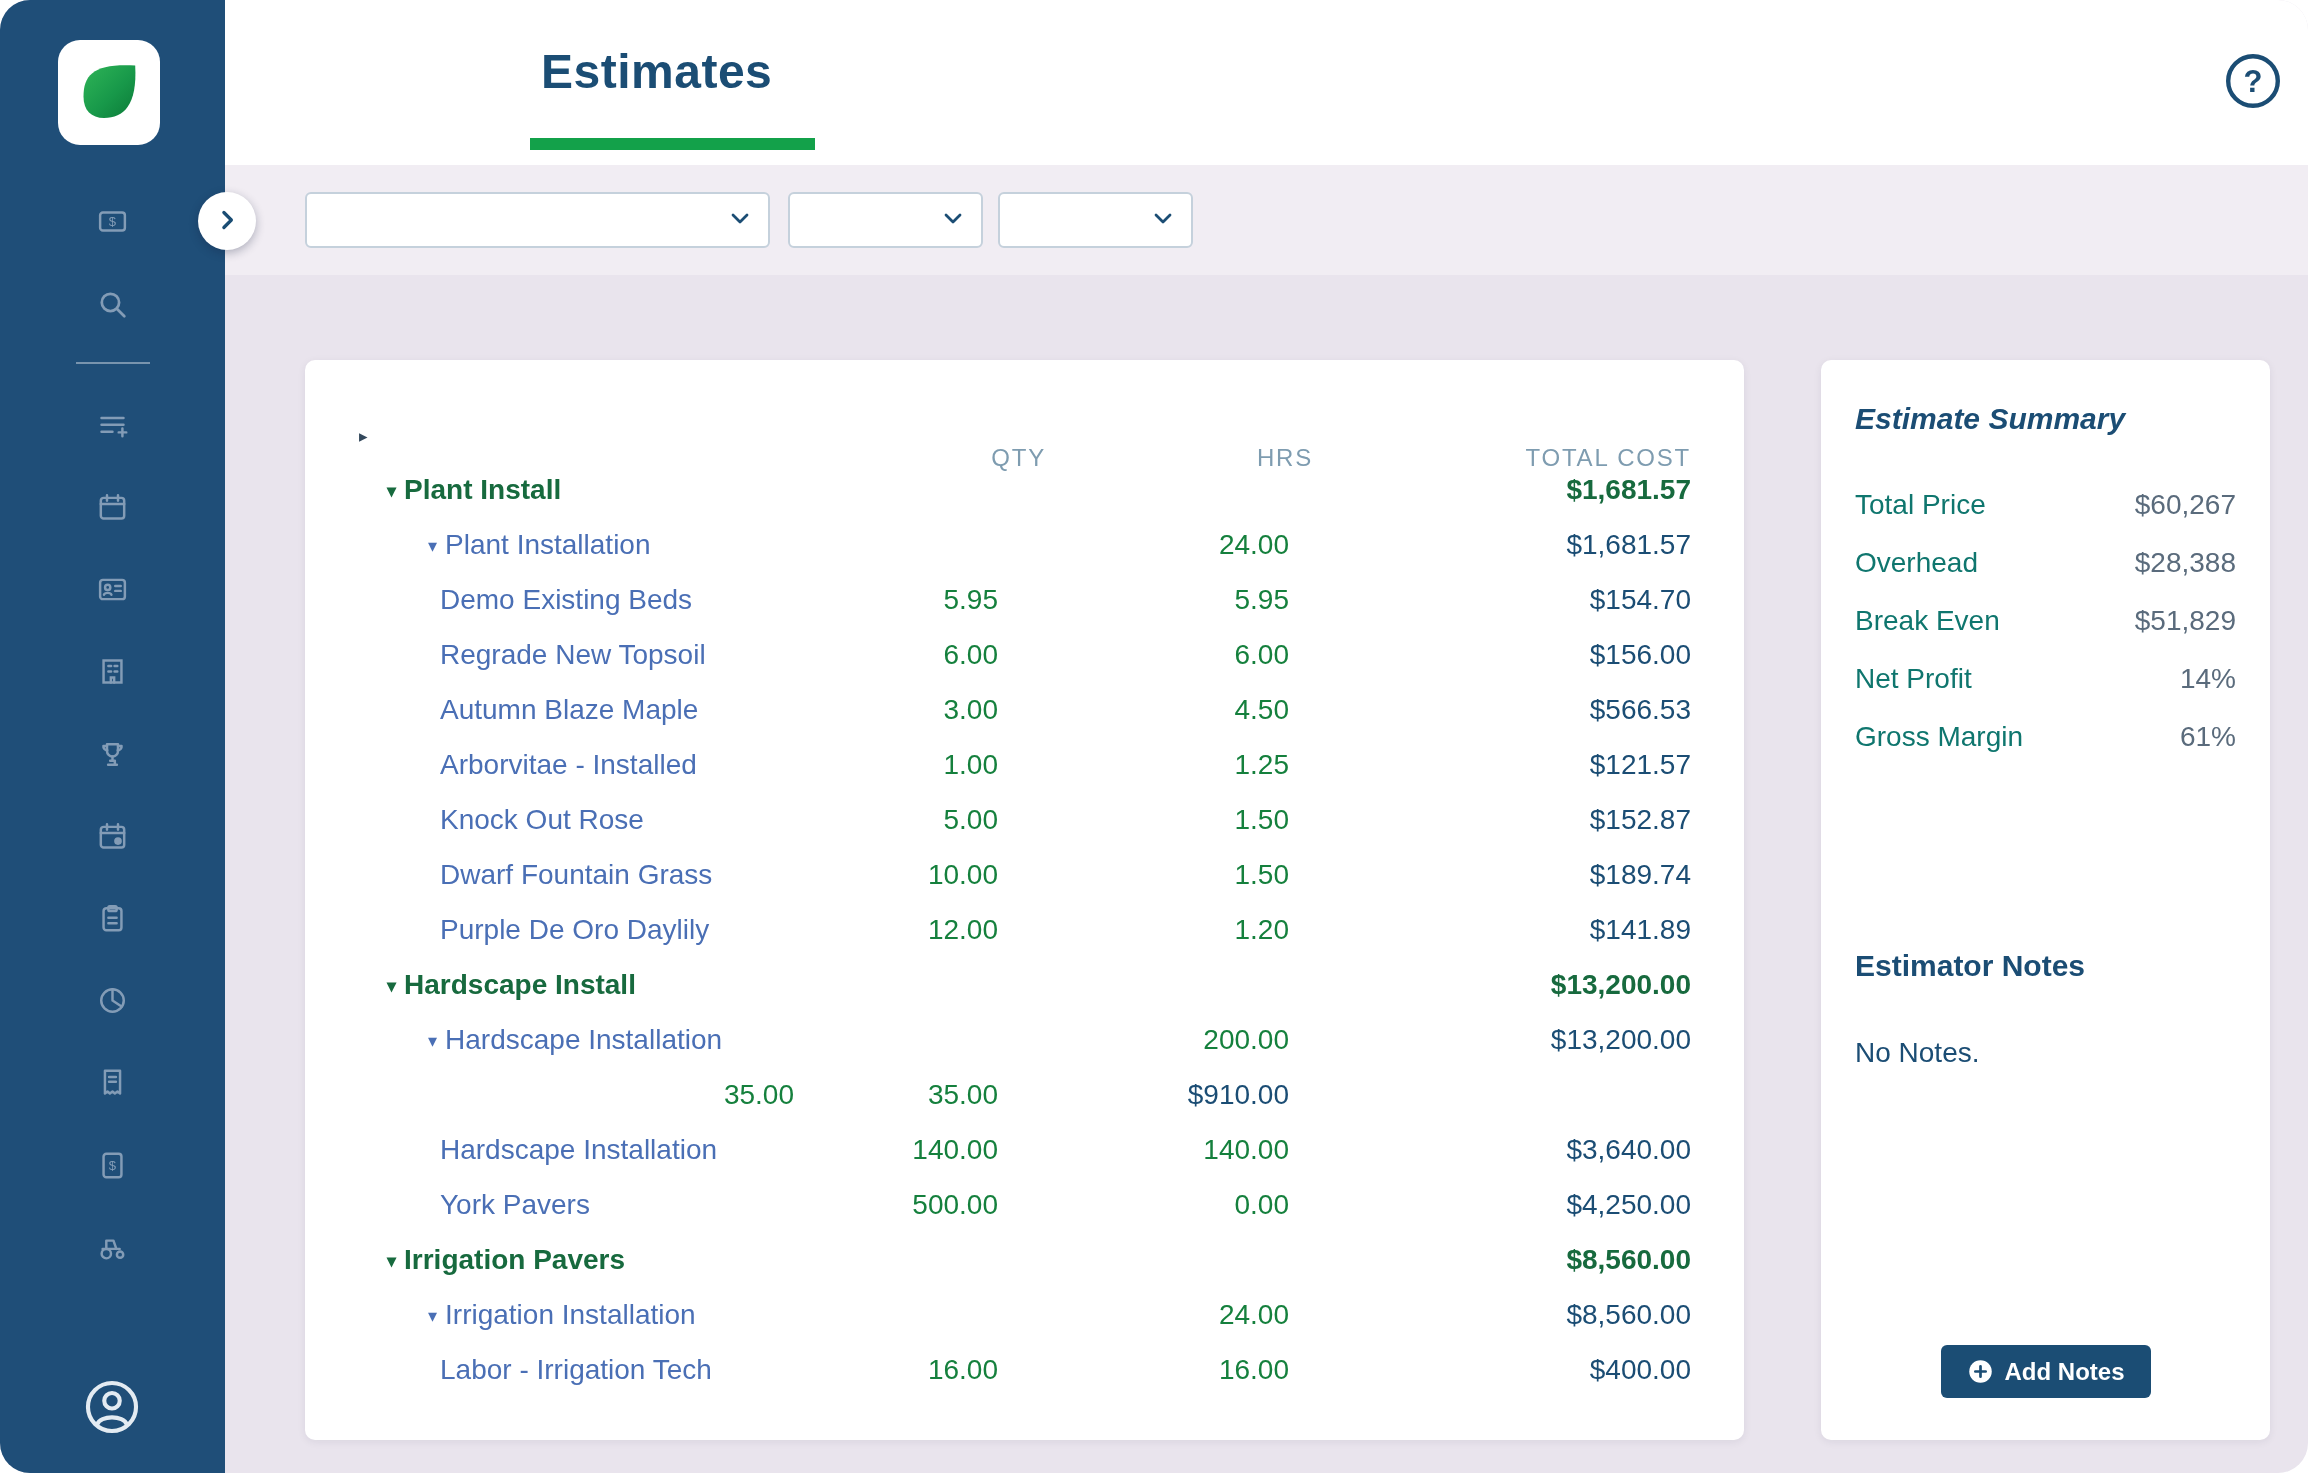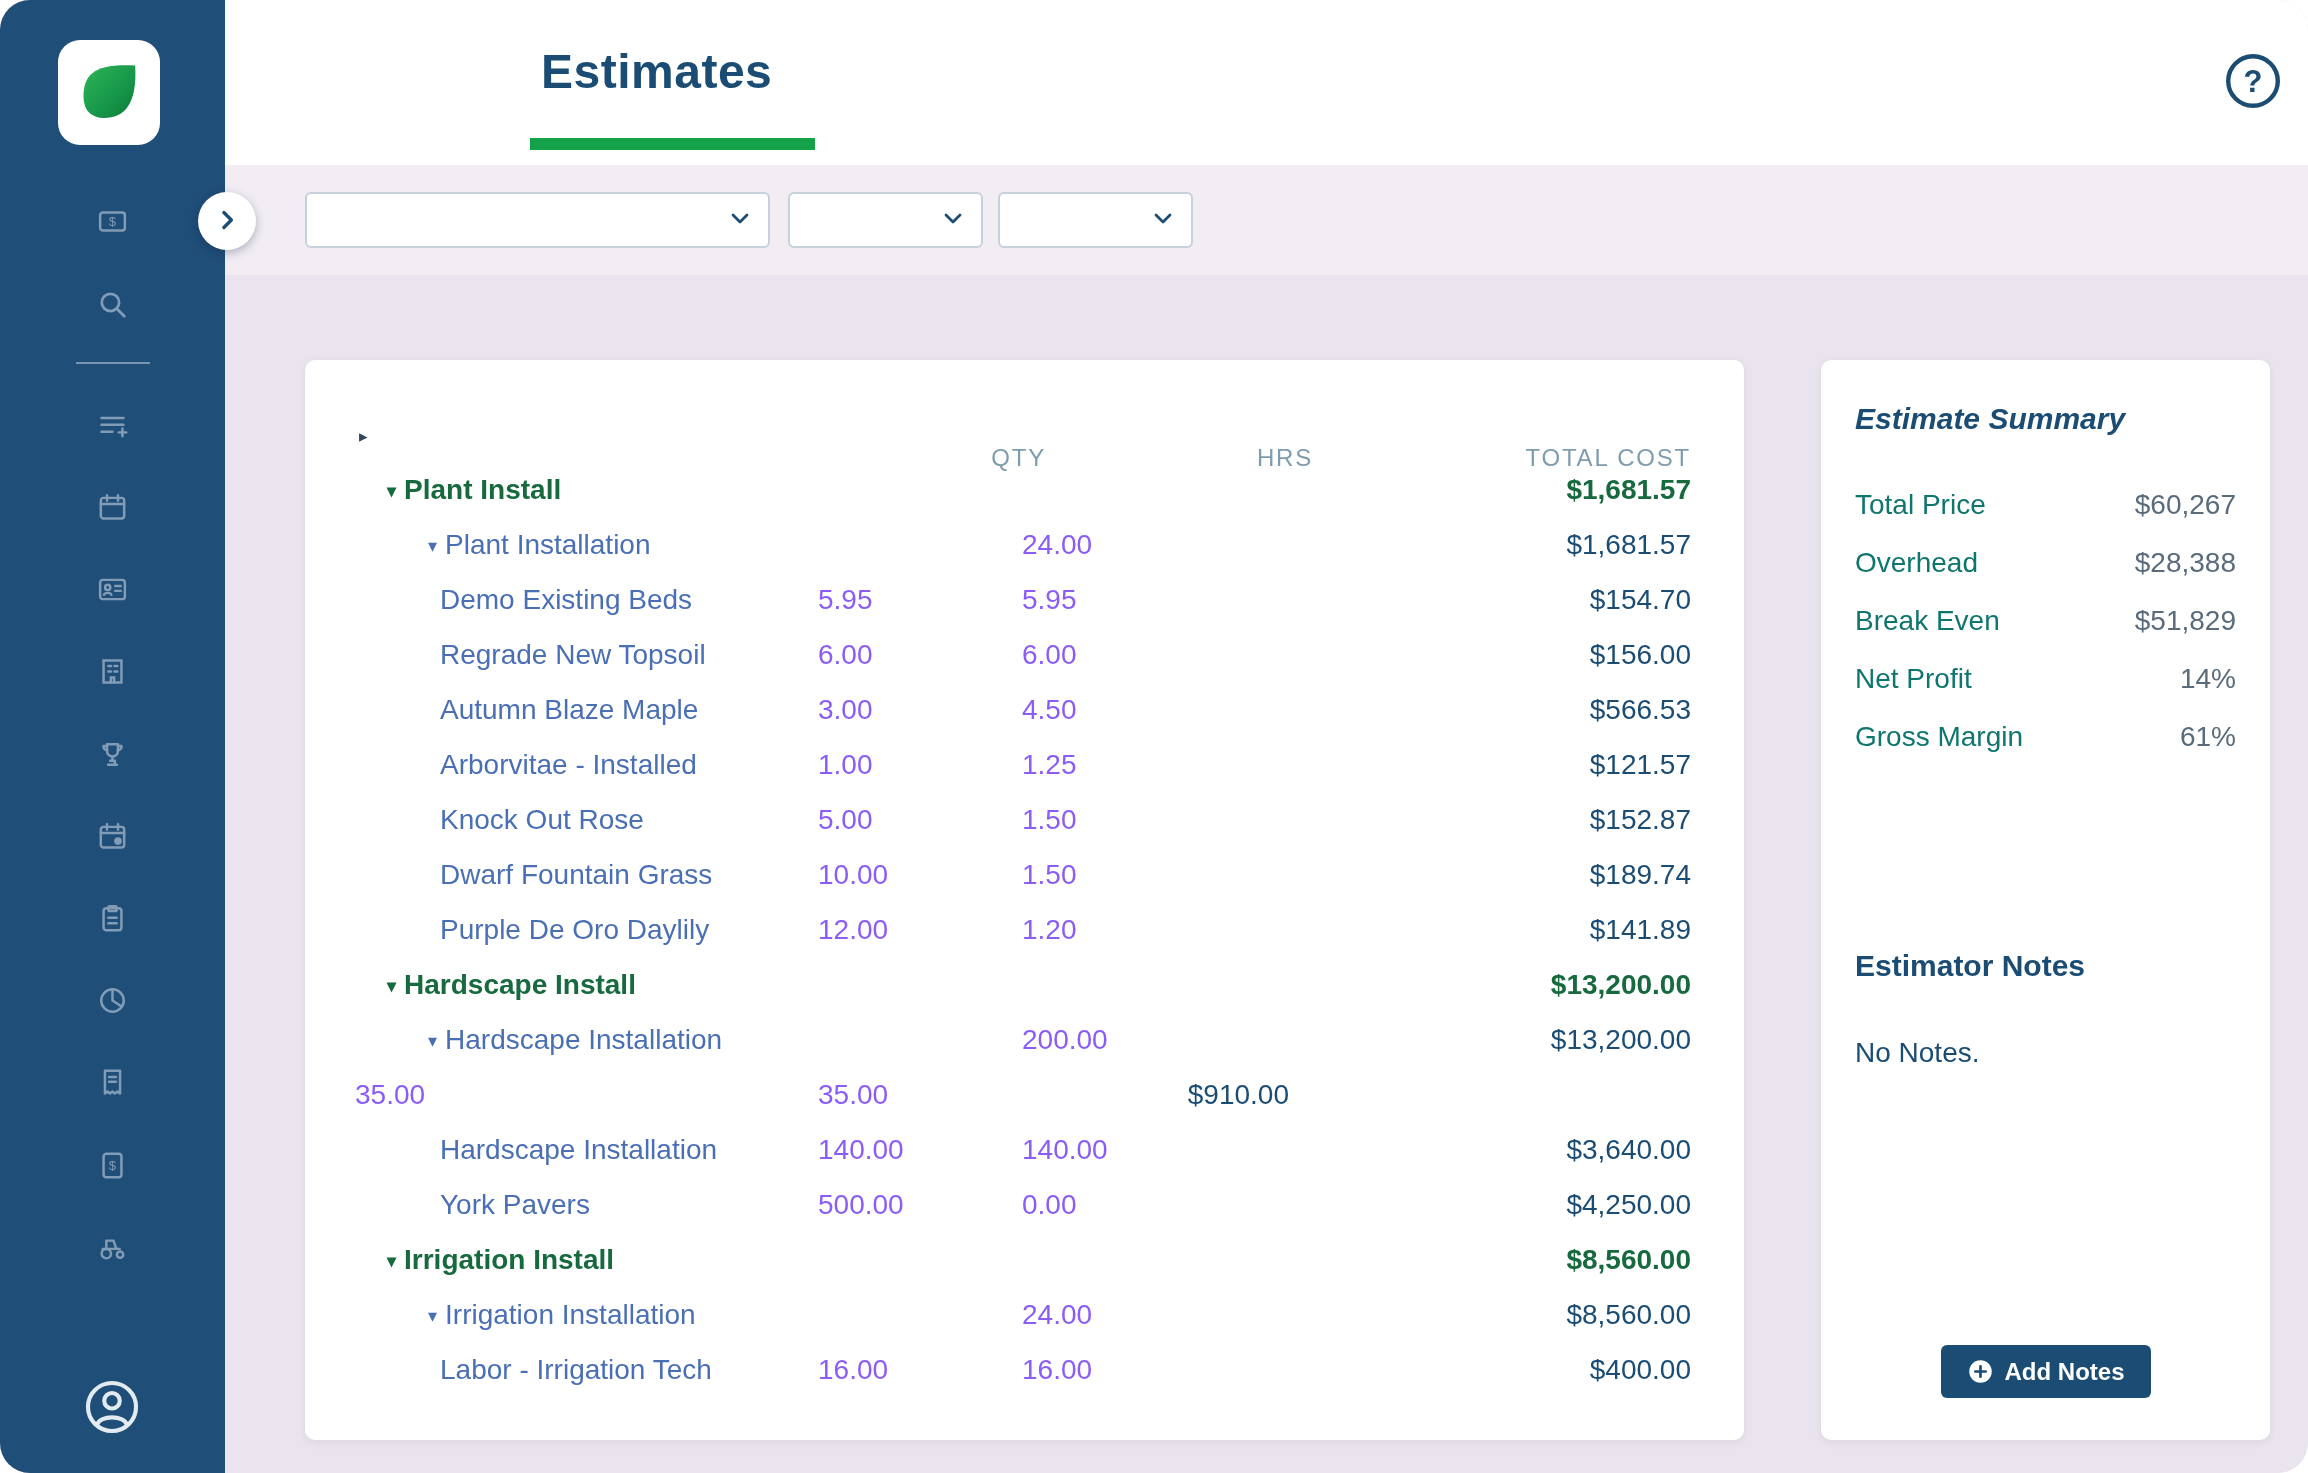--- a/index.html
+++ b/index.html
@@ -33,21 +33,21 @@
 
   
   .table-card{position:absolute;left:305px;top:360px;width:1439px;height:1080px;background:#fff;border-radius:10px;box-shadow:0 2px 8px rgba(30,30,60,.07);box-sizing:border-box;padding:36px 53px 0 50px;}
   .thead,.trow{display:grid;grid-template-columns:1fr 180px 267px 378px;align-items:center;}
   .thead{height:66px;color:#7e9cb0;font-size:24px;letter-spacing:1.8px;}
   .thead .num{text-align:right;margin-top:48px;}
   .tri-h{font-size:17px;color:#33485c;padding-left:4px;cursor:pointer;}
   .trow{height:55px;font-size:28px;gap:24px;}
   .trow .name{white-space:nowrap;}
   .trow .tri{font-size:18px;margin-right:8px;position:relative;top:-2px;cursor:pointer;}
-  .trow .num{text-align:left;color:#8b5cf6;}
+  .trow .num{text-align:right;color:#15803d;}
   .trow .total{text-align:right;color:#1b4d74;}
   .trow .lbl{cursor:pointer;}
   .trow.group .name{padding-left:32px;}
   .trow.subgroup .name{padding-left:73px;}
   .trow.item .name{padding-left:85px;}
   .trow.group .lbl,.trow.group .tri{color:#176a3e;font-weight:700;}
   .trow.group .total{color:#176a3e;font-weight:700;}
   .trow.subgroup .lbl,.trow.subgroup .tri,.trow.item .lbl{color:#4a6fb5;}
 
   
@@ -337,21 +337,21 @@
         <div class="trow item">
     <div class="name">
       <span class="lbl">York Pavers</span>
     </div>
     <div class="num qty">500.00</div>
     <div class="num hrs">0.00</div>
     <div class="num total">$4,250.00</div>
   </div>
         <div class="trow group">
     <div class="name">
-      <span class="tri">▾</span><span class="lbl">Irrigation Install</span>
+      <span class="tri">▾</span><span class="lbl">Irrigation Pavers</span>
     </div>
     <div class="num qty"></div>
     <div class="num hrs"></div>
     <div class="num total">$8,560.00</div>
   </div>
         <div class="trow subgroup">
     <div class="name">
       <span class="tri">▾</span><span class="lbl">Irrigation Installation</span>
     </div>
     <div class="num qty"></div>

